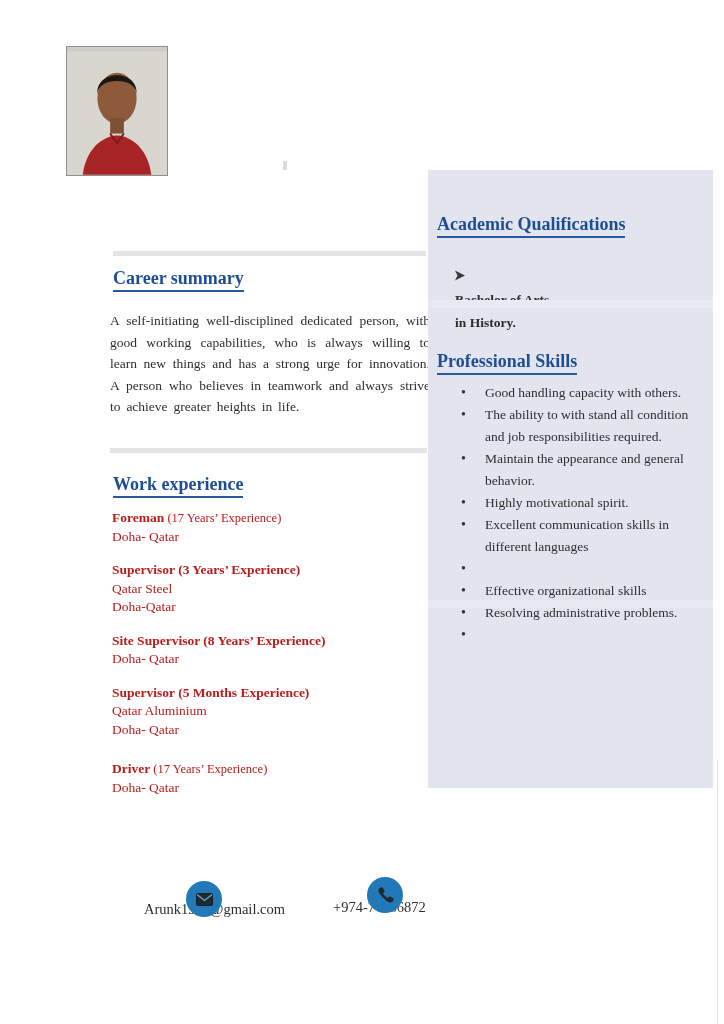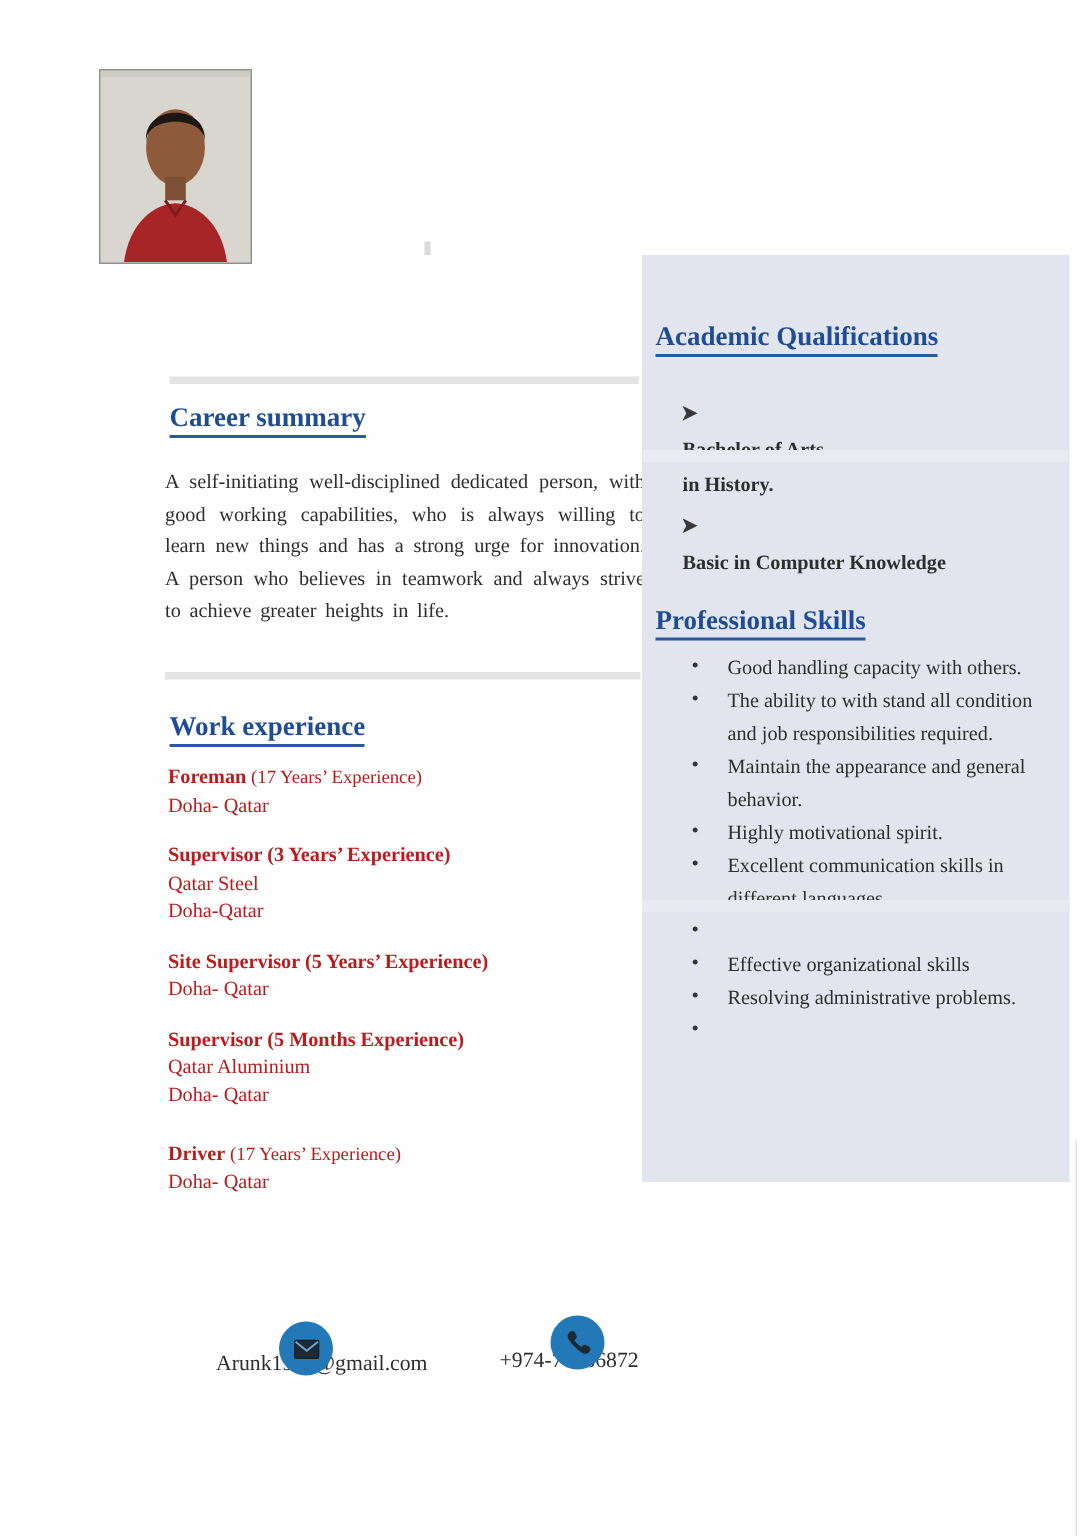--- a/index.html
+++ b/index.html
@@ -158,21 +158,21 @@
     <div class="job">
       <div class="job-title"><span>Foreman</span><span class="job-suffix"> (17 Years’ Experience)</span></div>
       <div>Doha- Qatar</div>
     </div>
     <div class="job">
       <div class="job-title"><span>Supervisor (3 Years’ Experience)</span><span class="job-suffix"></span></div>
       <div>Qatar Steel</div>
       <div>Doha-Qatar</div>
     </div>
     <div class="job">
-      <div class="job-title"><span>Site Supervisor (5 Years’ Experience)</span><span class="job-suffix"></span></div>
+      <div class="job-title"><span>Site Supervisor (8 Years’ Experience)</span><span class="job-suffix"></span></div>
       <div>Doha- Qatar</div>
     </div>
     <div class="job">
       <div class="job-title"><span>Supervisor (5 Months Experience)</span><span class="job-suffix"></span></div>
       <div>Qatar Aluminium</div>
       <div>Doha- Qatar</div>
     </div>
     <div class="job last">
       <div class="job-title"><span>Driver</span><span class="job-suffix"> (17 Years’ Experience)</span></div>
       <div>Doha- Qatar</div>
@@ -188,28 +188,20 @@
     <ul class="arrow-list">
       <li>
         <span class="arrow-glyph">
           <svg width="11" height="11" viewBox="0 0 11 11">
               <polygon points="0,0.5 10,5.5 0,10.5 2.5,5.5" fill="#3a3a3a"></polygon>
             </svg>
         </span>
         <span class="arrow-text">Bachelor of Arts
 in History.</span>
       </li>
-      <li>
-        <span class="arrow-glyph">
-          <svg width="11" height="11" viewBox="0 0 11 11">
-              <polygon points="0,0.5 10,5.5 0,10.5 2.5,5.5" fill="#3a3a3a"></polygon>
-            </svg>
-        </span>
-        <span class="arrow-text">Basic in Computer Knowledge</span>
-      </li>
     </ul>
 
     <div class="skills-heading-wrap">
       <div class="heading">Professional Skills</div>
     </div>
 
     <ul class="dot-list">
       <li>
           <span class="dot-glyph">•</span>
           <span class="dot-text">Good handling capacity with others.</span>

